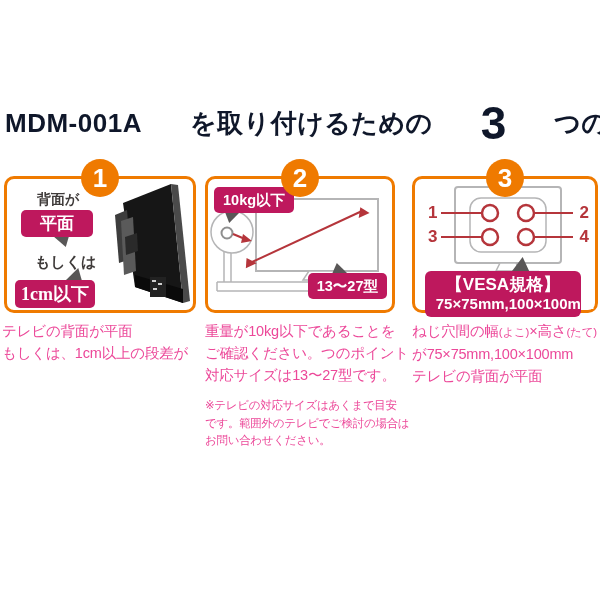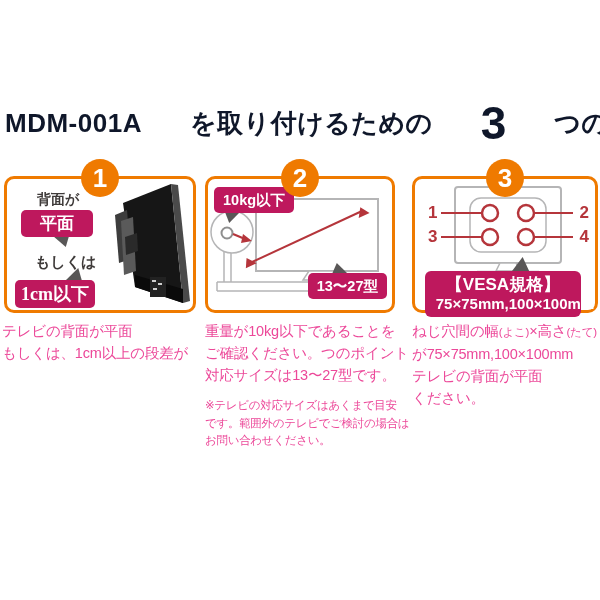--- a/index.html
+++ b/index.html
@@ -186,14 +186,13 @@
     <div>※テレビの対応サイズはあくまで目安</div>
     <div>です。範囲外のテレビでご検討の場合は</div>
     <div>お問い合わせください。</div>
   </div>
 </div>
 
 <div class="desc desc-3">
   <div><span>ねじ穴間の幅</span><span class="small-paren">(よこ)</span><span>×高さ</span><span class="small-paren">(たて)</span></div>
   <div>が75×75mm,100×100mm</div>
   <div>テレビの背面が平面</div>
-  <div>ください。</div>
 </div>
 
 </body></html>

